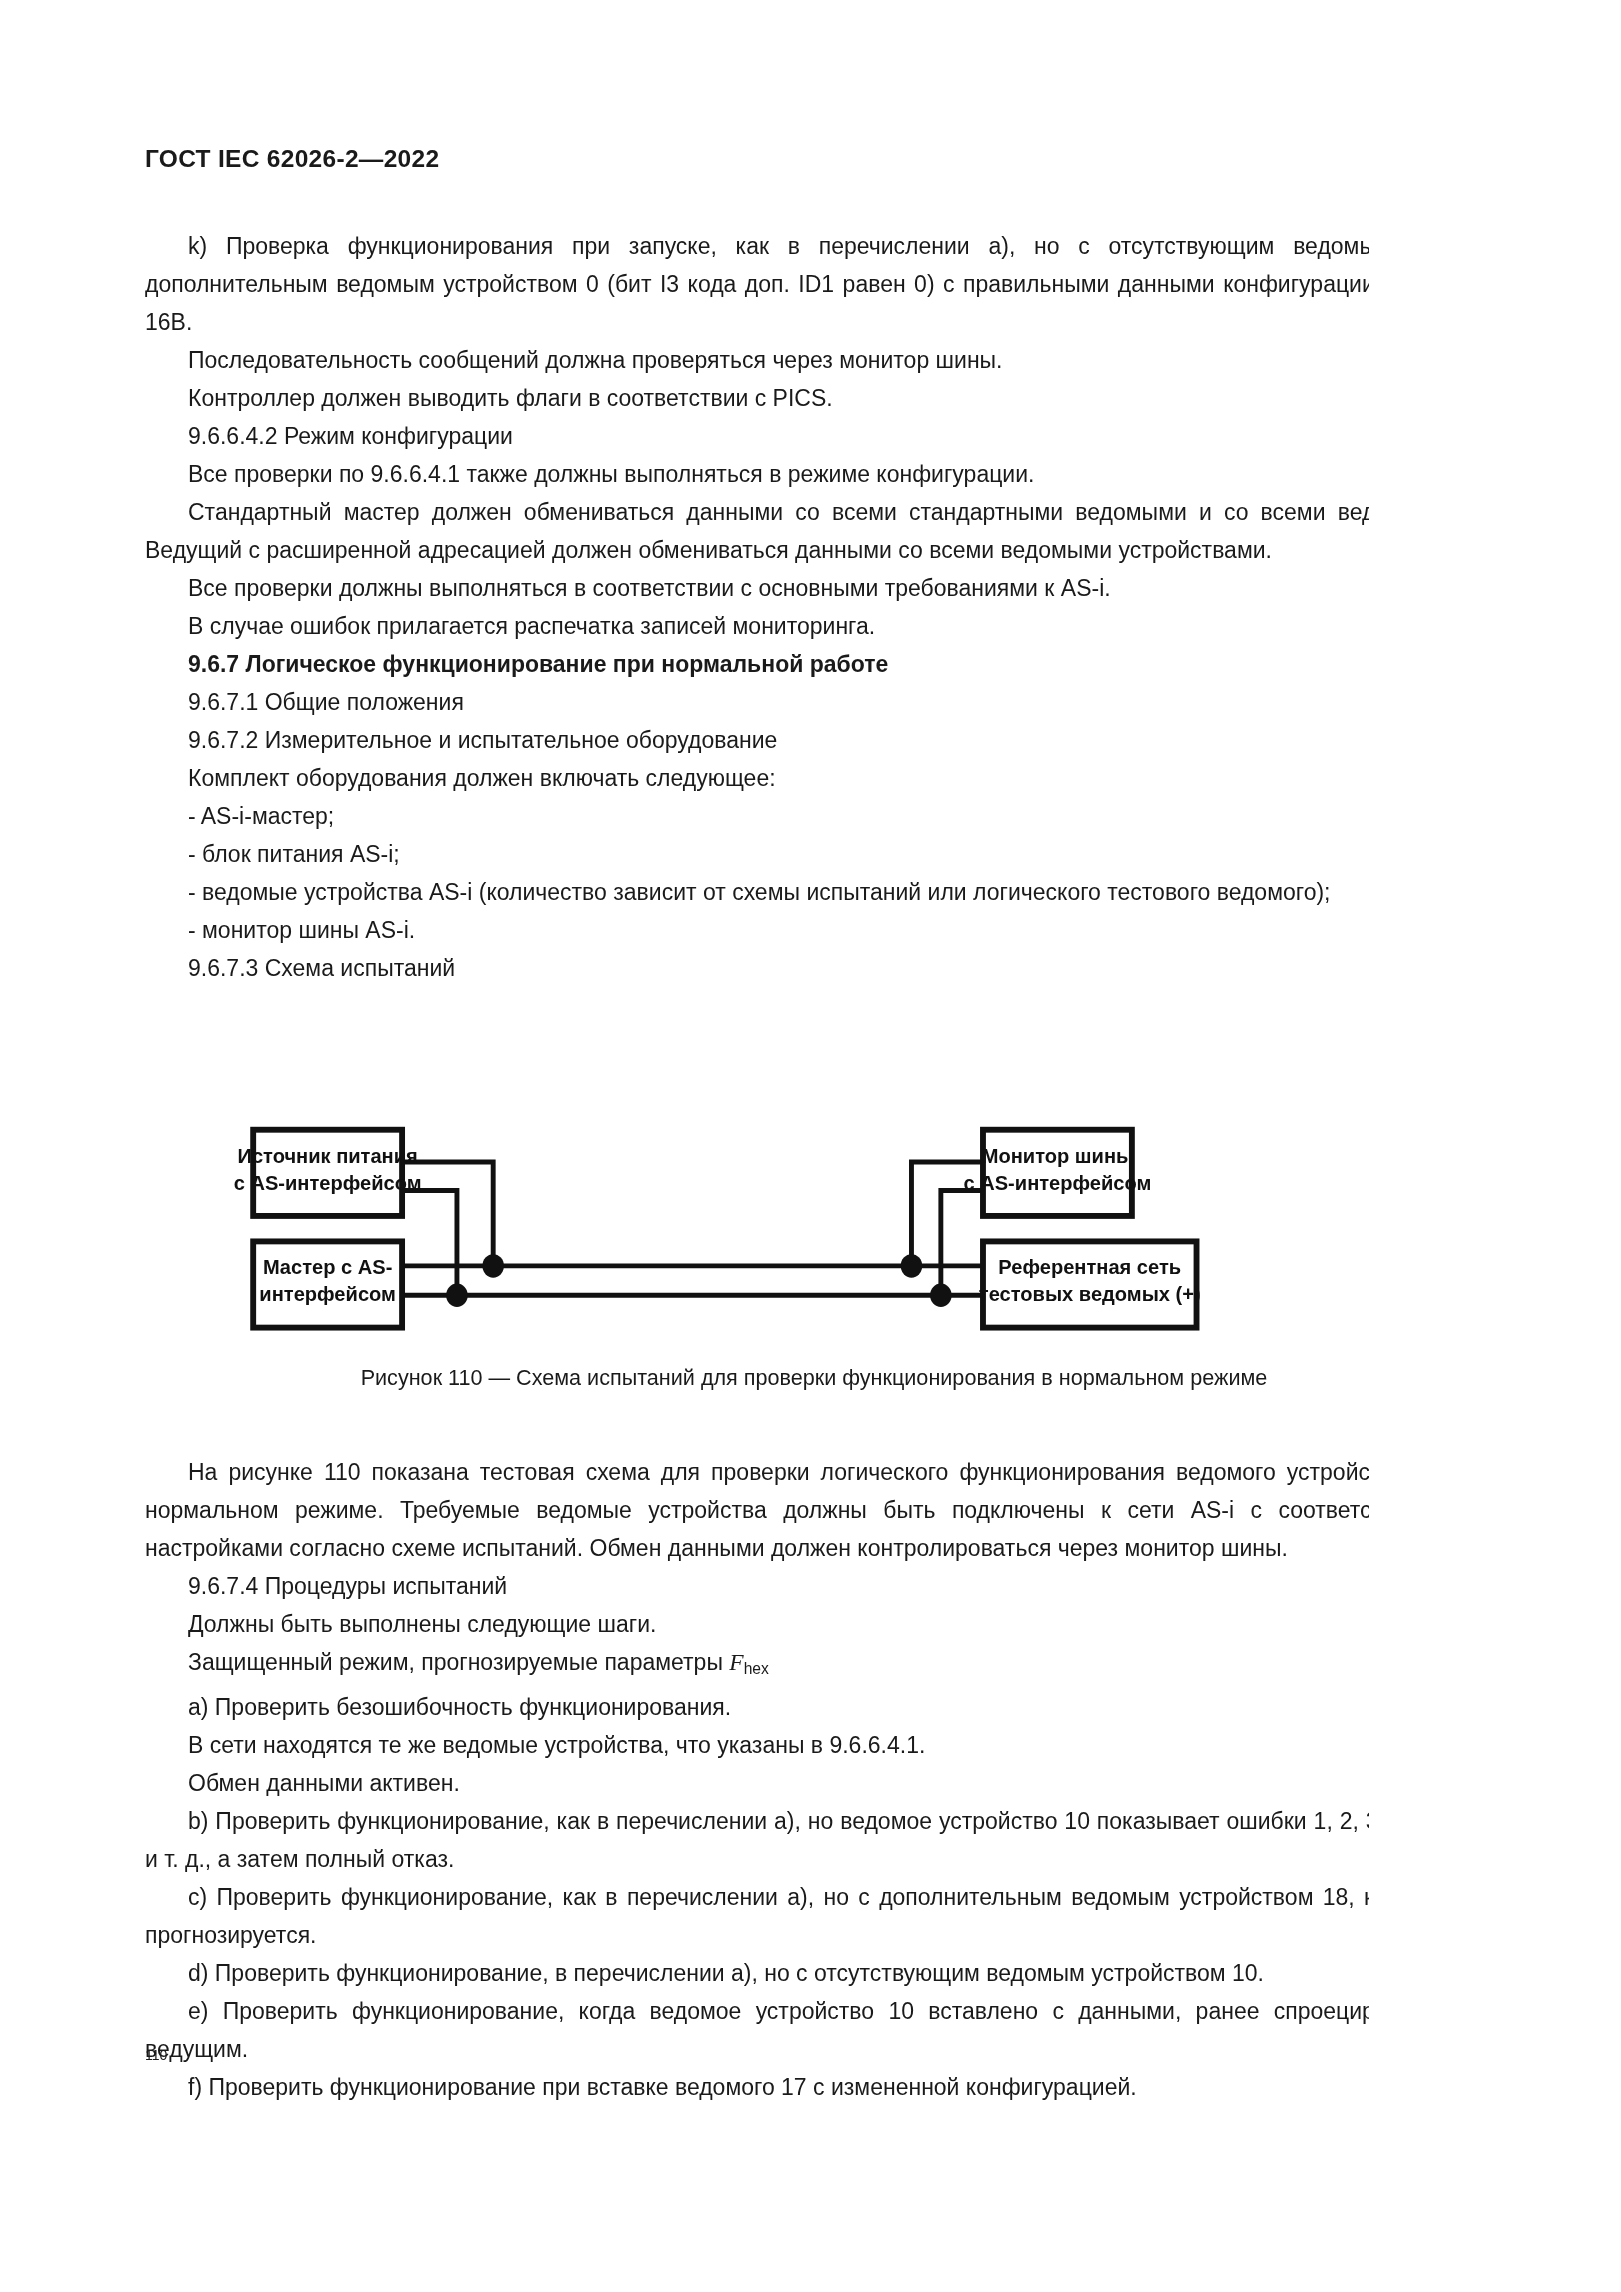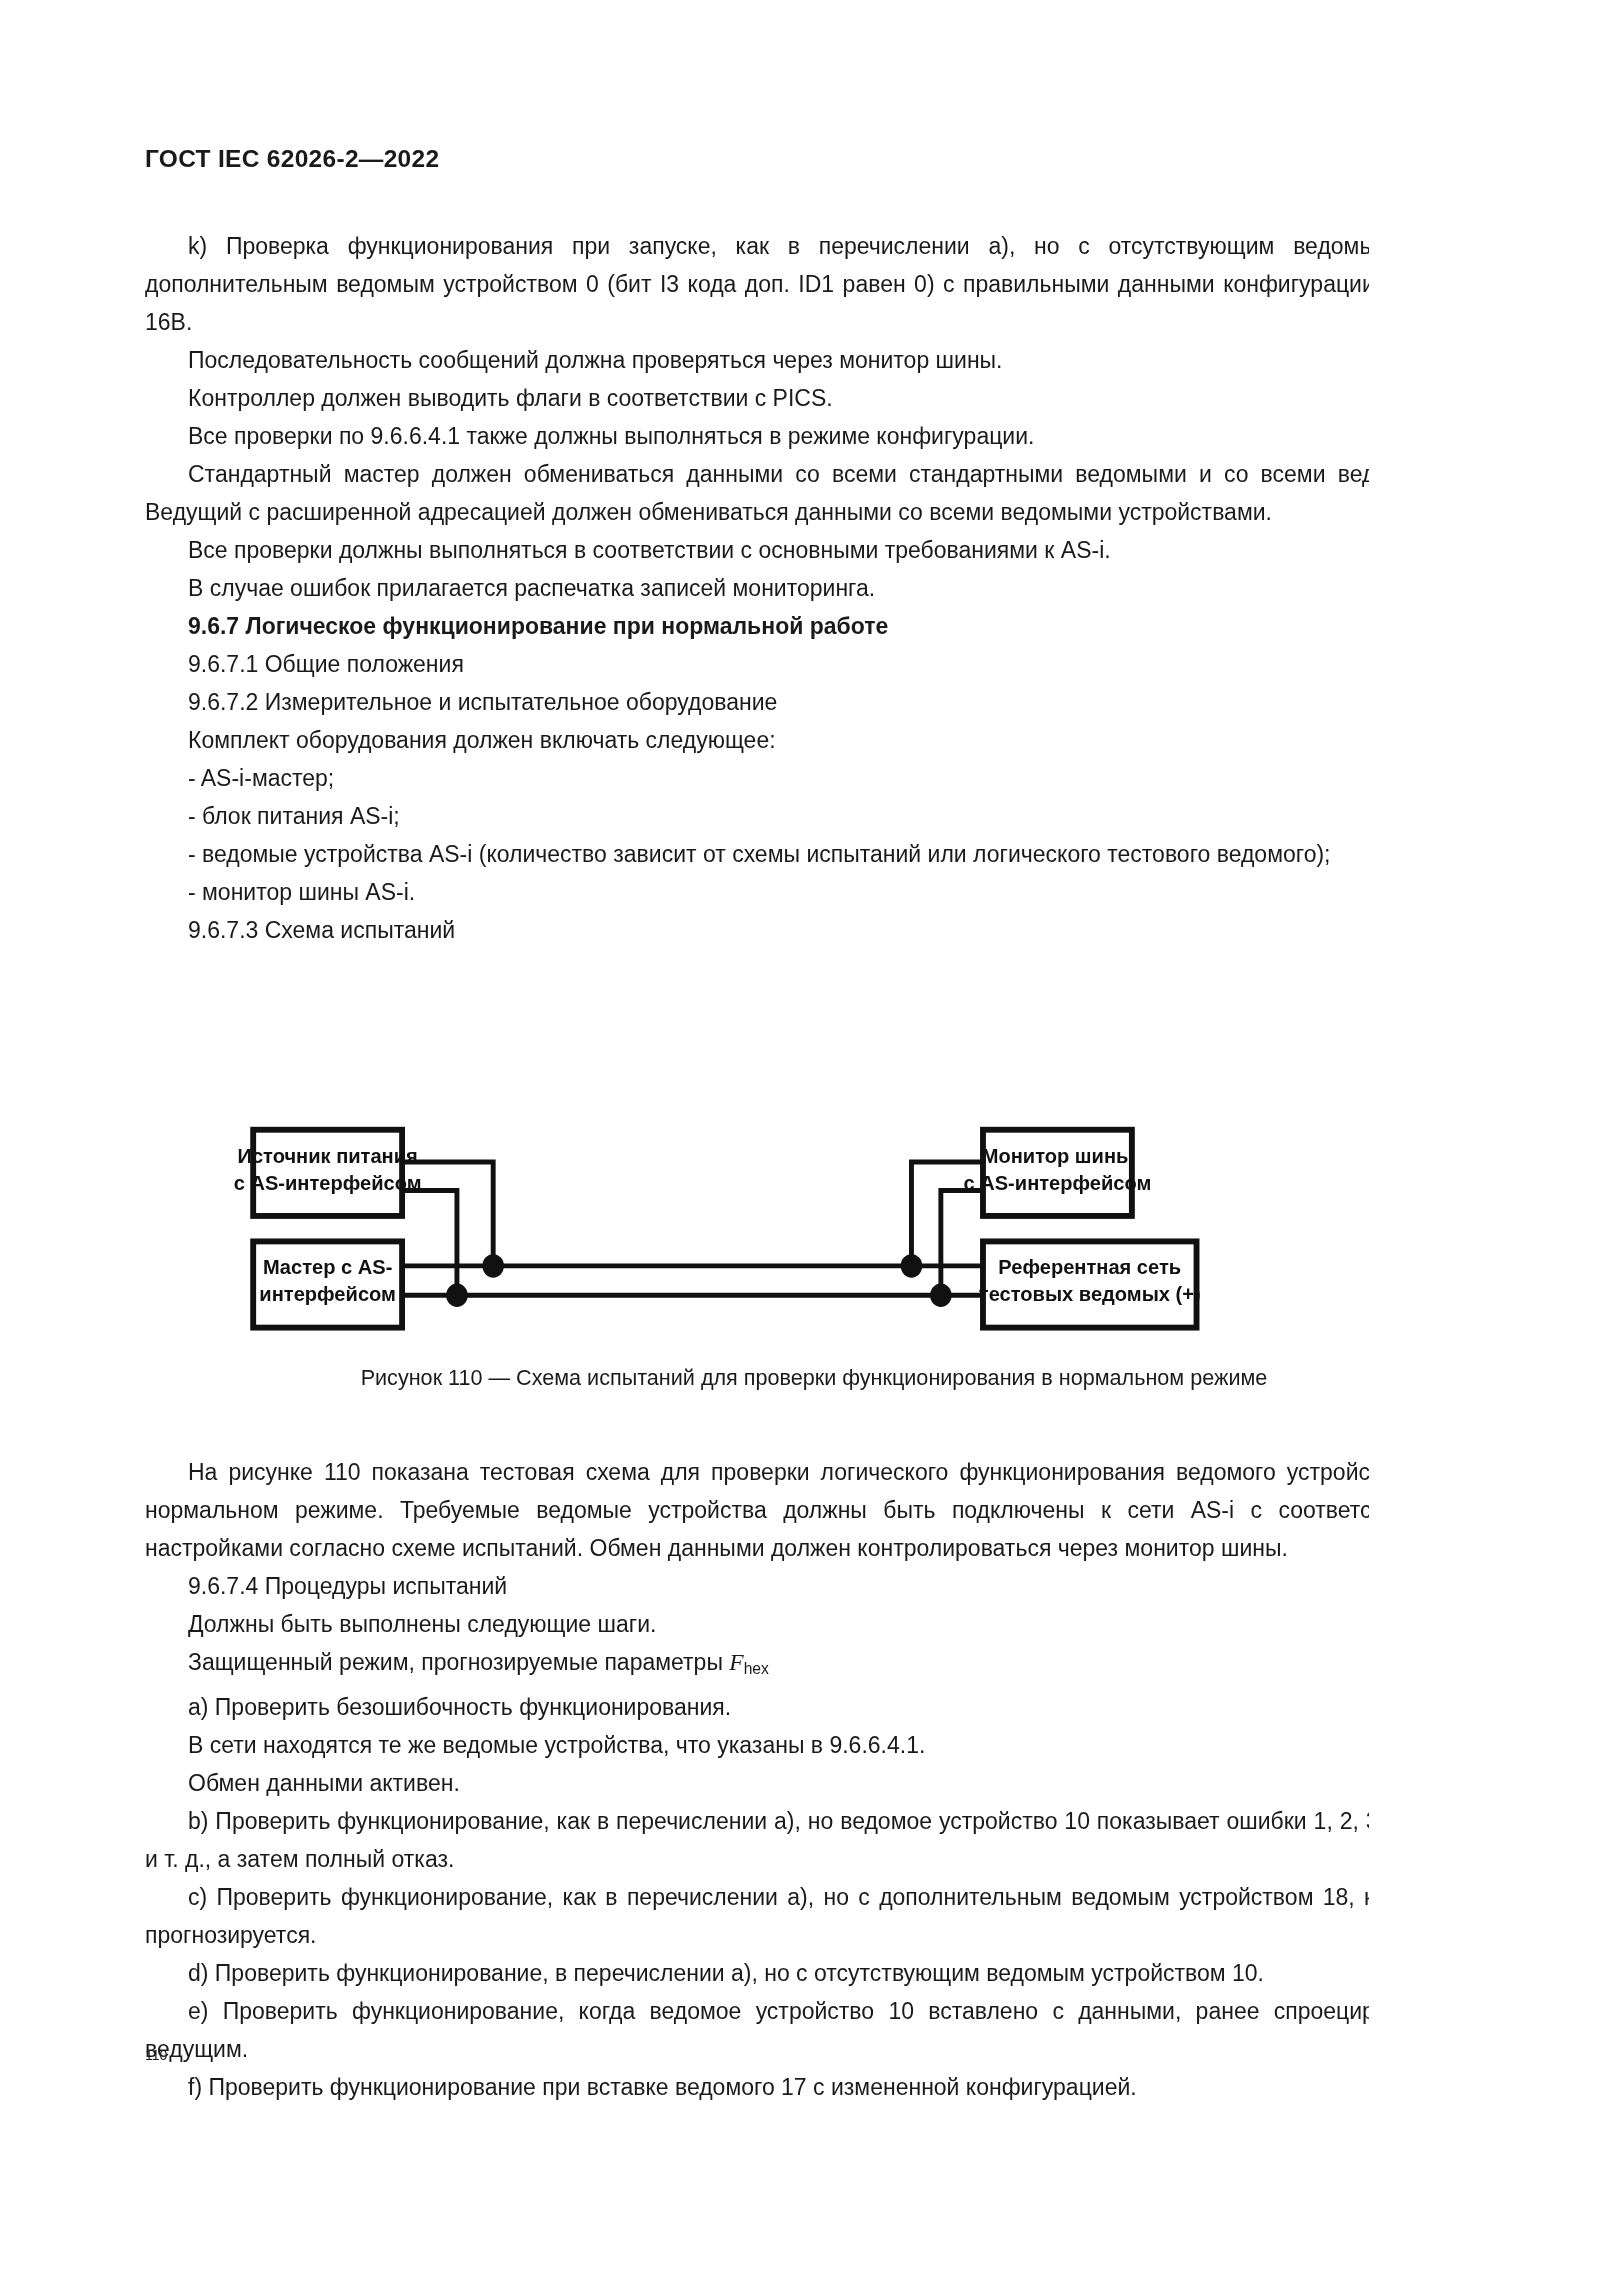--- a/index.html
+++ b/index.html
@@ -98,20 +98,21 @@
 <body>
 
 <div class="page">
 
   <div class="header">ГОСТ IEC 62026-2—2022</div>
 
   <div class="content">
     <p class="ind">k) Проверка функционирования при запуске, как в перечислении а), но с отсутствующим ведомым 16В и дополнительным ведомым устройством 0 (бит I3 кода доп. ID1 равен 0) с правильными данными конфигурации ведомого 16В.</p>
     <p class="ind">Последовательность сообщений должна проверяться через монитор шины.</p>
     <p class="ind">Контроллер должен выводить флаги в соответствии с PICS.</p>
+    <p class="ind">9.6.6.4.2 Режим конфигурации</p>
     <p class="ind">Все проверки по 9.6.6.4.1 также должны выполняться в режиме конфигурации.</p>
     <p class="ind">Стандартный мастер должен обмениваться данными со всеми стандартными ведомыми и со всеми ведомыми А. Ведущий с расширенной адресацией должен обмениваться данными со всеми ведомыми устройствами.</p>
     <p class="ind">Все проверки должны выполняться в соответствии с основными требованиями к AS-i.</p>
     <p class="ind">В случае ошибок прилагается распечатка записей мониторинга.</p>
     <p class="bold">9.6.7 Логическое функционирование при нормальной работе</p>
     <p class="ind">9.6.7.1 Общие положения</p>
     <p class="ind">9.6.7.2 Измерительное и испытательное оборудование</p>
     <p class="ind">Комплект оборудования должен включать следующее:</p>
     <p class="ind">- AS-i-мастер;</p>
     <p class="ind">- блок питания AS-i;</p>

